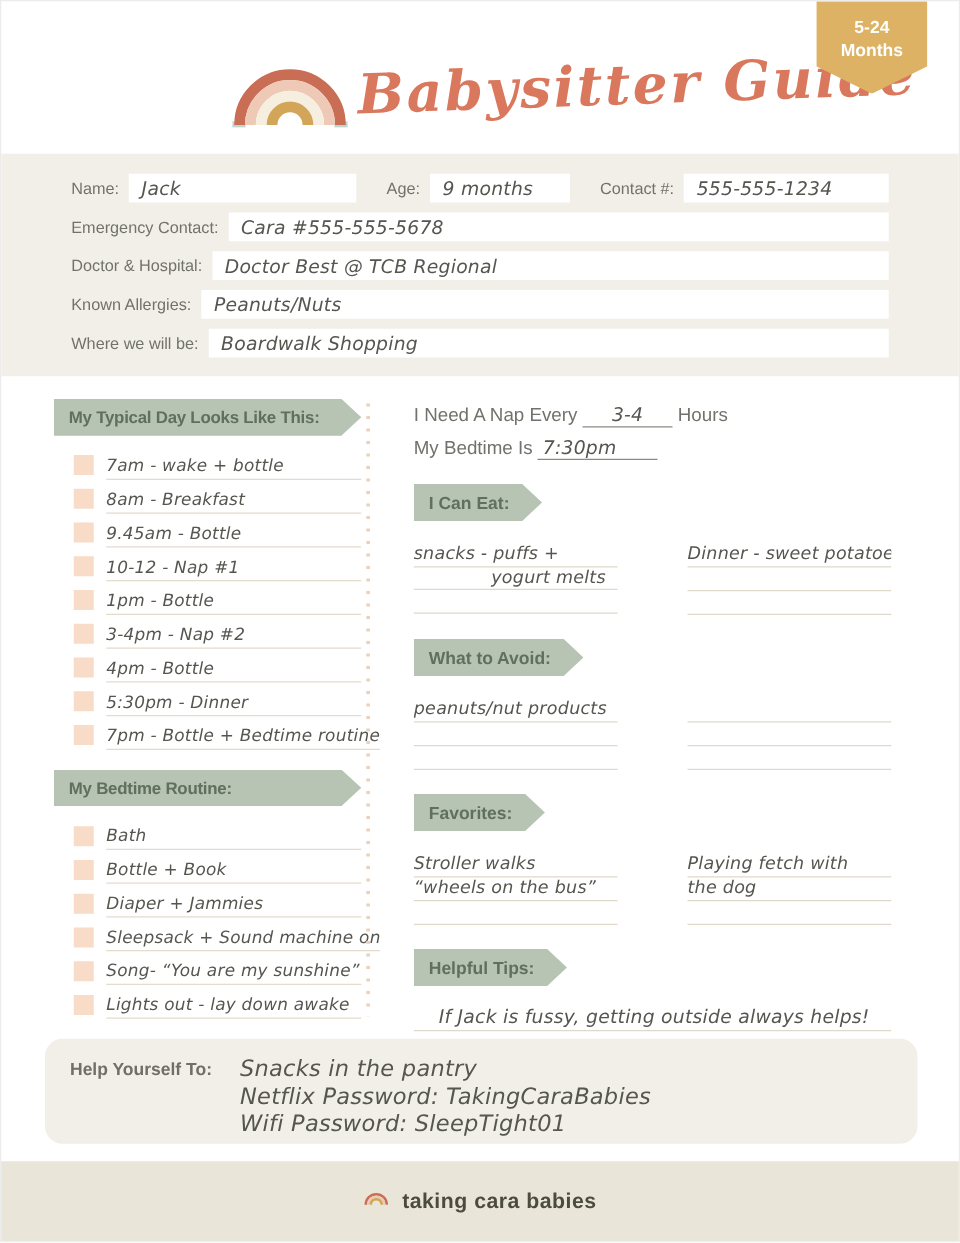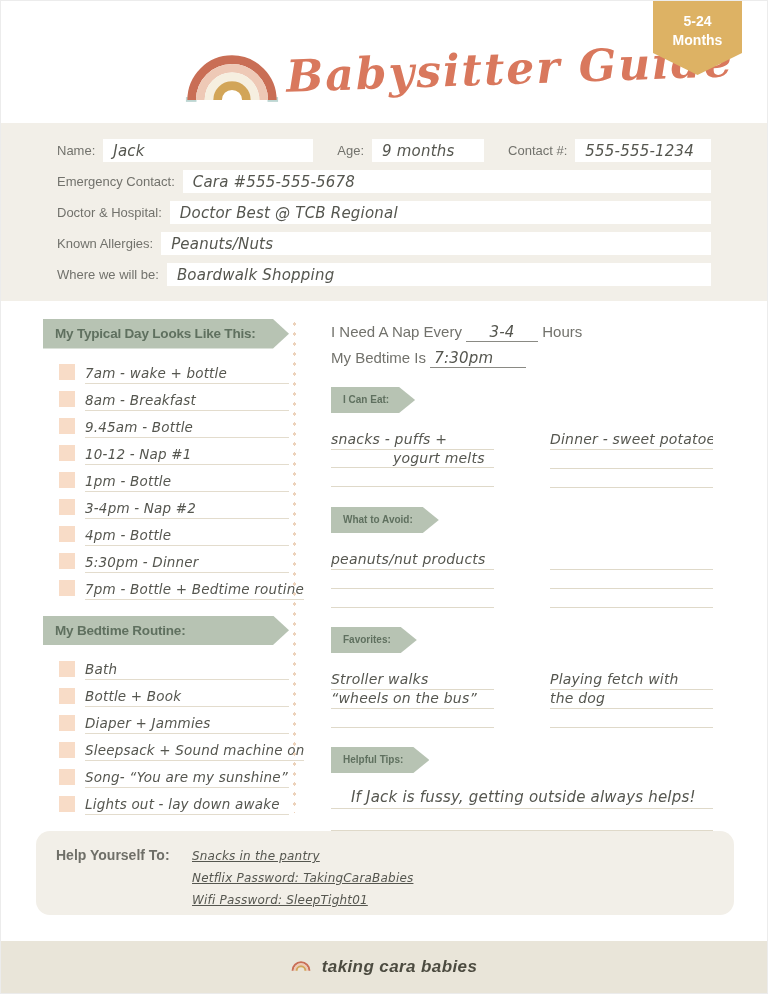--- a/index.html
+++ b/index.html
@@ -32,29 +32,29 @@
     position:absolute; top:122px; left:0; right:0; height:178px;
     background:#f2efe8; padding:16px 56px 0 56px; box-sizing:border-box;
   }
   .info-row { display:flex; align-items:center; margin-bottom:8px; }
   .ilabel { font-size:13px; color:#72726c; margin-right:8px; white-space:nowrap; }
   .ibox { background:#ffffff; height:23px; padding:0 10px; display:flex; align-items:center; box-sizing:border-box; }
   .hw {
     font-family:"DejaVu Sans", sans-serif; font-style:italic;
     color:#55564f; font-size:15px; letter-spacing:0.2px; white-space:nowrap;
   }
-  .w-name { width:210px; } .w-age { width:112px; } .w-grow { flex:1; }
+  .w-name { width:182px; } .w-age { width:112px; } .w-grow { flex:1; }
   .gap { width:24px; flex:none; }
 
   
   .main { position:absolute; top:300px; left:0; right:0; height:528px; }
 
   .arrow-head {
     display:inline-block; background:#b7c3b3; color:#5f705f;
-    font-weight:bold; font-size:10px; line-height:1;
+    font-weight:bold; font-size:14px; line-height:1;
     padding:8px 26px 8px 12px; box-sizing:border-box; white-space:nowrap;
     clip-path:polygon(0 0, calc(100% - 16px) 0, 100% 50%, calc(100% - 16px) 100%, 0 100%);
   }
 
   .left-col { position:absolute; left:42px; top:18px; width:246px; }
   .left-col .arrow-head { width:100%; font-size:13.5px; letter-spacing:-0.2px; }
   .check-list { margin-top:12px; }
   .check-item { display:flex; align-items:center; height:27px; }
   .check-sq { width:16px; height:16px; background:#f8dcc7; margin:0 10px 4px 16px; flex:none; }
   .check-text {
@@ -86,26 +86,26 @@
   .tips-lines { margin-top:14px; }
   .tips-lines .wline { height:22px; font-size:15px; line-height:20px; padding-left:20px; box-sizing:border-box; }
 
   
   .help-box {
     position:absolute; top:830px; left:35px; width:698px; height:84px;
     background:#f2efe8; border-radius:14px;
     padding:14px 20px; box-sizing:border-box; display:flex;
   }
   .help-title { font-weight:bold; font-size:14px; color:#6f6f68; width:136px; flex:none; padding-top:2px; }
-  .help-lines .hline { font-size:12px; line-height:22px;text-decoration:underline; }
+  .help-lines .hline { font-size:18px; line-height:22px; }
 
   
   .footer {
-    position:absolute; bottom:0; left:0; right:0; height:52px;
-    background:#e9e5d9; display:flex; align-items:center; justify-content:center; gap:11px;font-style:italic;
+    position:absolute; bottom:0; left:0; right:0; height:64px;
+    background:#e9e5d9; display:flex; align-items:center; justify-content:center; gap:11px;
   }
   .brand { font-weight:bold; font-size:17px; color:#4c4b40; letter-spacing:0.4px; }
 </style>
 </head>
 <body>
 
 <div class="page">
 
   <div class="rainbow-lg">
     <svg width="96" height="68" viewBox="0 0 100 62">

